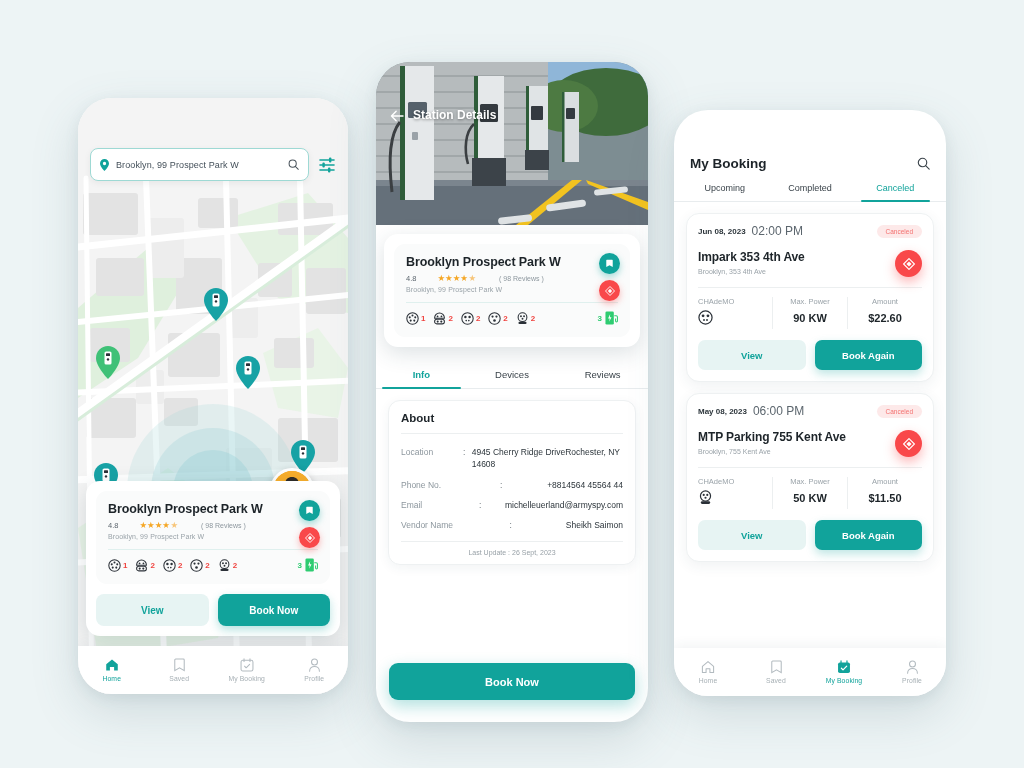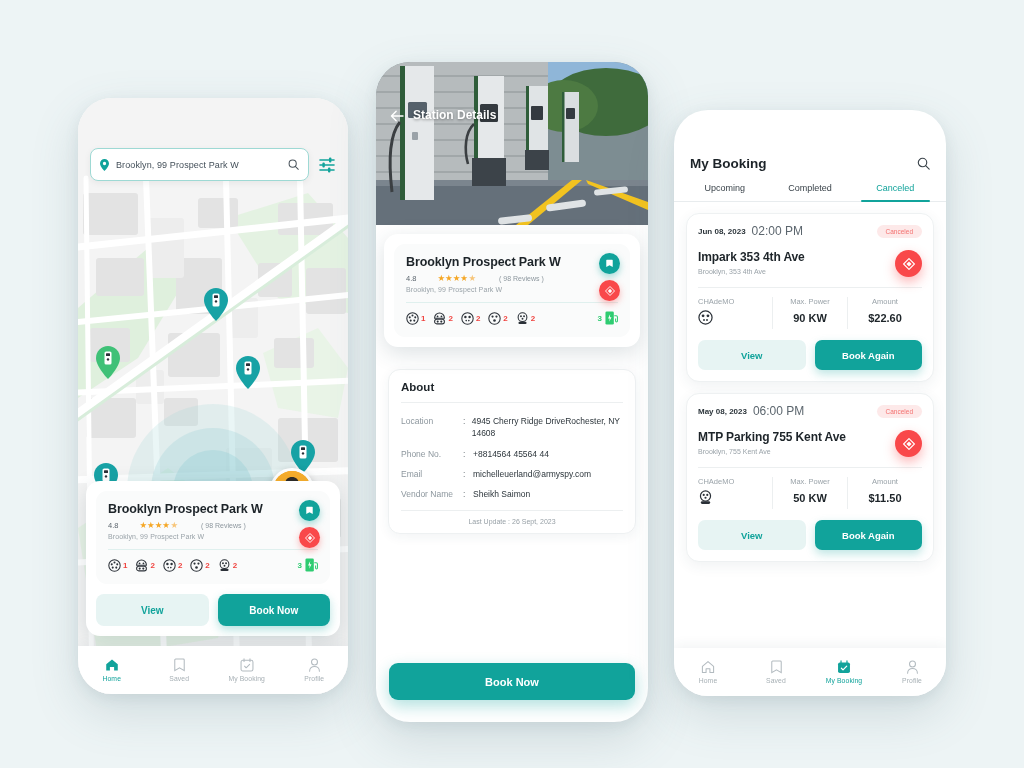--- a/index.html
+++ b/index.html
@@ -112,21 +112,21 @@
     background: #11a39b; border-radius: 2px;
   }
 
   .about-card {
     margin: 11px 12px 0 12px; background: #fff; border-radius: 12px;
     border: 1px solid #eef1f2; padding: 11px 12px 8px 12px;
     box-shadow: 0 3px 12px rgba(40,70,80,.06);
   }
   .about-title { font-size: 11.5px; font-weight: bold; color: #1d2429; }
   .about-hr { height: 1px; background: #eceff0; margin: 9px 0 8px 0; }
-  .about-row { display: flex; font-size: 8.5px; line-height: 1.45; padding: 4px 0; }
+  .about-row { display: flex; font-size: 8.5px; line-height: 1.45; padding: 4px 0; justify-content: space-between; }
   .about-row .k { width: 62px; color: #8d979e; flex-shrink: 0; }
   .about-row .c { width: 10px; color: #6b7479; }
   .about-row .v { color: #2c353b; }
   .about-foot { text-align: center; font-size: 7px; color: #98a1a7; border-top: 1px solid #eceff0; padding-top: 7px; margin-top: 5px; }
 
   .cta {
     position: absolute; left: 13px; right: 13px; bottom: 22px; height: 37px;
     background: #11a39b; color: #fff; border-radius: 9px;
     display: flex; align-items: center; justify-content: center;
     font-size: 11px; font-weight: bold; cursor: pointer;
@@ -599,20 +599,25 @@
                   <rect x="0.5" y="0.5" width="9" height="14" rx="1.4" fill="#2ecc71"></rect>
                   <path d="M5.6 3.2 3.3 8h1.8l-.6 3.6L7 6.8H5.2z" fill="#fff"></path>
                   <path d="M10 5h2a1.4 1.4 0 0 1 1.4 1.4v4.4a1 1 0 0 1-2 0V8" fill="none" stroke="#2ecc71" stroke-width="1.1"></path>
                 </svg>
             </div>
           </div>
         </div>
       </div>
 
       <div style="position:absolute;left:0;right:0;top:296px;">
+        <div class="seg-tabs">
+          <div class="seg active">Info</div>
+          <div class="seg">Devices</div>
+          <div class="seg">Reviews</div>
+        </div>
 
         <div class="about-card">
           <div class="about-title">About</div>
           <div class="about-hr"></div>
 
           <div class="about-row">
             <span class="k">Location</span>
             <span class="c">:</span>
             <span class="v">4945 Cherry Ridge DriveRochester, NY 14608</span>
           </div>

